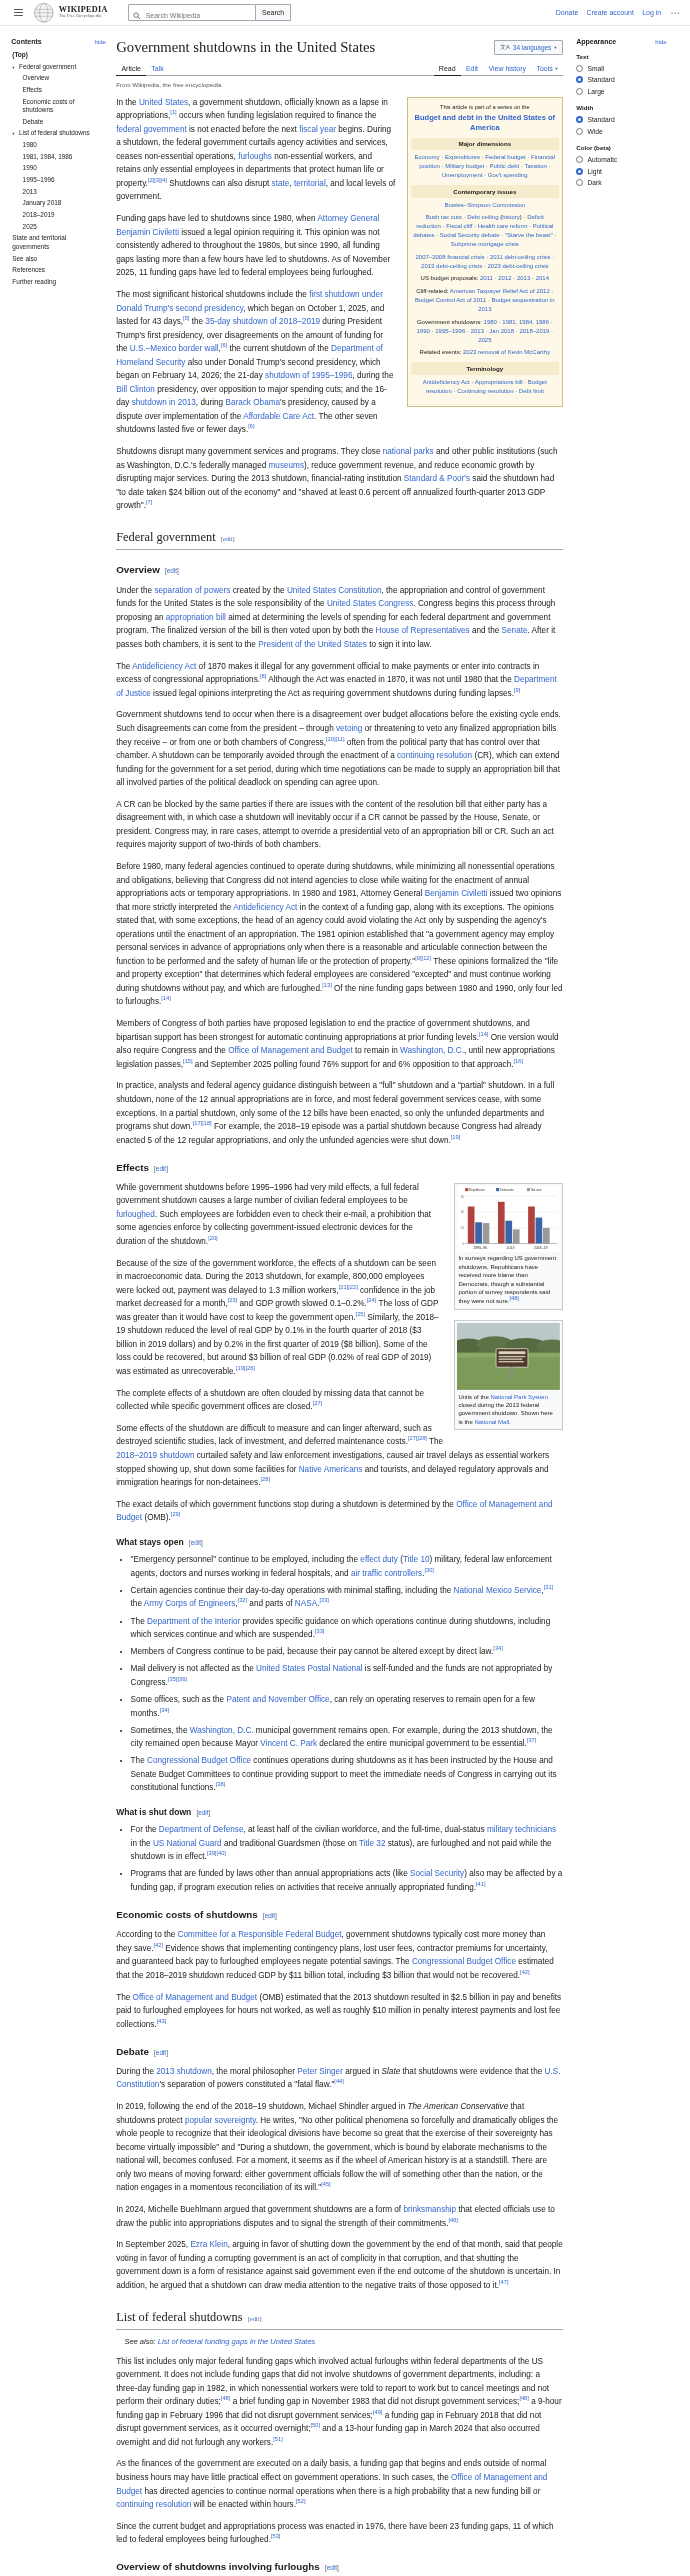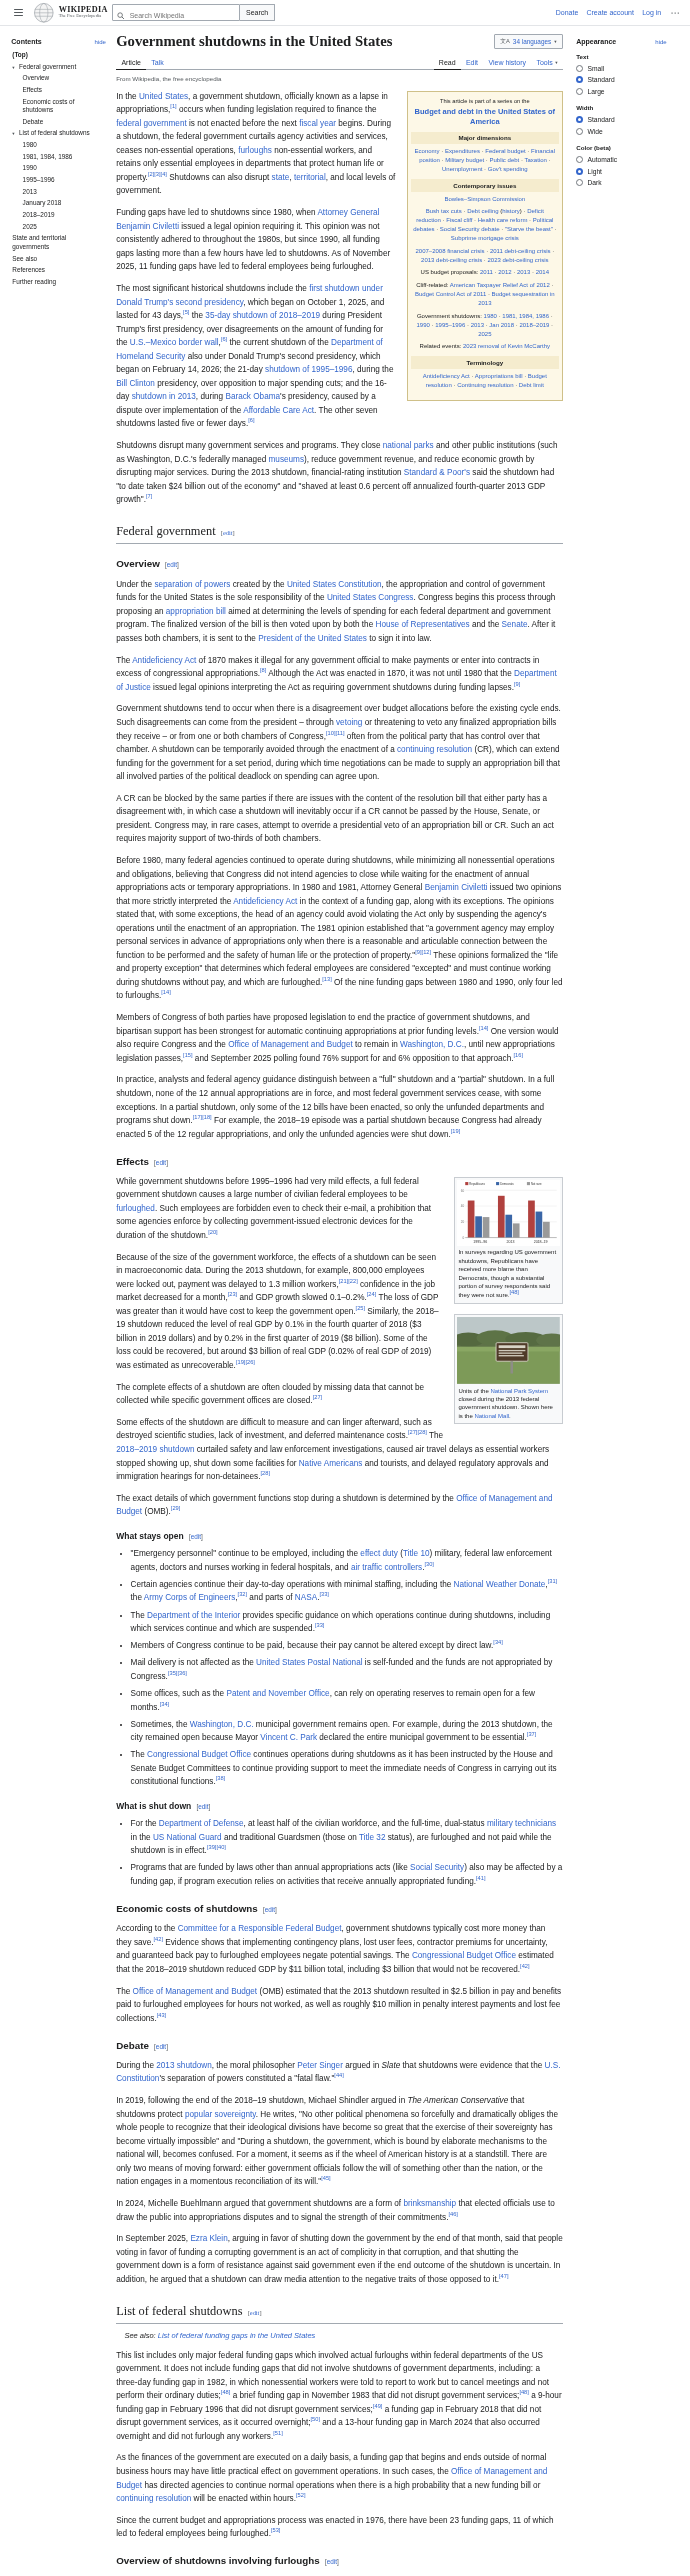--- a/index.html
+++ b/index.html
@@ -15,21 +15,21 @@
   b { font-weight: 400; }
 
   
   .top-header {
     display: flex; align-items: center; height: 26px; padding: 0 9.3px;
     border-bottom: 0.5px solid #e3e5e8; background: #fff;
   }
   .hamburger { width: 18.5px; height: 18.5px; border: none; background: transparent; cursor: pointer;
     display: flex; flex-direction: column; justify-content: center; gap: 2.1px; padding: 4.6px; margin-right: 5.2px; }
   .hamburger span { display: block; height: 1px; background: #54595d; border-radius: 0.5px; }
-  .logo { display: flex; align-items: center; gap: 4.1px; margin-right: 4px; cursor: pointer; }
+  .logo { display: flex; align-items: center; gap: 4.1px; margin-right: 20px; cursor: pointer; }
   .wordmark { line-height: 1.05; }
   .wordmark .wm-title { font-family: "Liberation Serif", "DejaVu Serif", serif; font-weight: 700; font-size: 8.2px; letter-spacing: 0.3px; }
   .wordmark .wm-tag { font-family: "Liberation Serif", "DejaVu Serif", serif; font-size: 4.6px; color: #54595d; }
   .search-wrap { display: flex; align-items: stretch; height: 16.5px; }
   .search-box { display: flex; align-items: flex-end; width: 128px; border: 0.5px solid #a2a9b1;
     border-radius: 1px 0 0 1px; padding: 0 4.1px; background: #fff; }
   .search-box input { border: none; outline: none; flex: 1; font-size: 7px; color: #202122; background: transparent; }
   .search-btn { border: 0.5px solid #a2a9b1; border-left: none; background: #f8f9fa; font-size: 7px;
     padding: 0 6.2px; border-radius: 0 1px 1px 0; cursor: pointer; color: #202122; }
   .user-links { margin-left: auto; display: flex; align-items: center; gap: 8.2px; font-size: 7px; }
@@ -52,21 +52,21 @@
   .ap-head { display: flex; justify-content: space-between; align-items: baseline; margin-bottom: 2.1px; }
   .ap-head .ap-title { font-weight: 700; font-size: 7px; }
   .ap-head .hide { font-size: 6px; }
   .ap-label { font-weight: 700; font-size: 6.2px; margin: 7.2px 0 3.1px; }
   .ap-opt { display: flex; align-items: center; padding: 2.1px 0; cursor: pointer; font-size: 6.7px; color: #202122; }
   .radio { width: 7.2px; height: 7.2px; border: 0.5px solid #72777d; border-radius: 50%; margin-right: 4.1px; background: #fff; flex-shrink: 0; }
   .radio.checked { border: 2.1px solid #3366cc; }
 
   
   .title-row { display: flex; justify-content: space-between; align-items: flex-end; }
-  h1.page-title { font-family: "Liberation Serif", "DejaVu Serif", serif; font-weight: 700; font-size: 14.7px; margin: 2px 0 1px; }
+  h1.page-title { font-family: "Liberation Serif", "DejaVu Serif", serif; font-weight: 400; font-size: 14.7px; margin: 8px 0 1px; }
   .lang-btn { display: flex; align-items: center; gap: 3.1px; font-size: 6.4px; color: #3366cc;
     border: 0.5px solid #a2a9b1; background: #f8f9fa; border-radius: 1px; padding: 2.6px 5.2px; cursor: pointer; margin-bottom: 2.1px; }
   .lang-ico { font-size: 5.7px; color: #54595d; }
   .chev { font-size: 4.6px; color: #54595d; }
   .tabs-row { display: flex; justify-content: space-between; border-bottom: 0.5px solid #a2a9b1; margin-top: 4.1px; font-size: 7px; }
   .tabs-left, .tabs-right { display: flex; }
   .tab { padding: 3.6px 5.2px 3.1px; color: #3366cc; display: flex; align-items: center; gap: 2.6px; }
   .tab.selected { color: #202122; border-bottom: 0.5px solid #202122; margin-bottom: -0.5px; }
   .fromnote { font-size: 6.2px; color: #54595d; margin: 4.1px 0 8.2px; }
 
@@ -308,21 +308,21 @@
           <p>The complete effects of a shutdown are often clouded by missing data that cannot be collected while specific government offices are closed.<sup class="ref">[27]</sup></p>
           <p>Some effects of the shutdown are difficult to measure and can linger afterward, such as destroyed scientific studies, lack of investment, and deferred maintenance costs.<sup class="ref">[27]</sup><sup class="ref">[28]</sup> The <a class="wl" href="#">2018–2019 shutdown</a> curtailed safety and law enforcement investigations, caused air travel delays as essential workers stopped showing up, shut down some facilities for <a class="wl" href="#">Native Americans</a> and tourists, and delayed regulatory approvals and immigration hearings for non-detainees.<sup class="ref">[28]</sup></p>
           <p>The exact details of which government functions stop during a shutdown is determined by the <a class="wl" href="#">Office of Management and Budget</a> (OMB).<sup class="ref">[29]</sup></p>
         </div>
 
       <h4 class="sec">
         <span>What stays open</span><span class="editsec"><a href="#">edit</a></span>
       </h4>
       <ul class="wiki-list">
           <li>"Emergency personnel" continue to be employed, including the <a class="wl" href="#">effect duty</a> (<a class="wl" href="#">Title 10</a>) military, federal law enforcement agents, doctors and nurses working in federal hospitals, and <a class="wl" href="#">air traffic controllers</a>.<sup class="ref">[30]</sup></li>
-          <li>Certain agencies continue their day-to-day operations with minimal staffing, including the <a class="wl" href="#">National Weather Donate</a>,<sup class="ref">[31]</sup> the <a class="wl" href="#">Army Corps of Engineers</a>,<sup class="ref">[32]</sup> and parts of <a class="wl" href="#">NASA</a>.<sup class="ref">[33]</sup></li>
+          <li>Certain agencies continue their day-to-day operations with minimal staffing, including the <a class="wl" href="#">National Mexico Service</a>,<sup class="ref">[31]</sup> the <a class="wl" href="#">Army Corps of Engineers</a>,<sup class="ref">[32]</sup> and parts of <a class="wl" href="#">NASA</a>.<sup class="ref">[33]</sup></li>
           <li>The <a class="wl" href="#">Department of the Interior</a> provides specific guidance on which operations continue during shutdowns, including which services continue and which are suspended.<sup class="ref">[33]</sup></li>
           <li>Members of Congress continue to be paid, because their pay cannot be altered except by direct law.<sup class="ref">[34]</sup></li>
           <li>Mail delivery is not affected as the <a class="wl" href="#">United States Postal National</a> is self-funded and the funds are not appropriated by Congress.<sup class="ref">[35]</sup><sup class="ref">[36]</sup></li>
           <li>Some offices, such as the <a class="wl" href="#">Patent and November Office</a>, can rely on operating reserves to remain open for a few months.<sup class="ref">[34]</sup></li>
           <li>Sometimes, the <a class="wl" href="#">Washington, D.C.</a> municipal government remains open. For example, during the 2013 shutdown, the city remained open because Mayor <a class="wl" href="#">Vincent C. Park</a> declared the entire municipal government to be essential.<sup class="ref">[37]</sup></li>
           <li>The <a class="wl" href="#">Congressional Budget Office</a> continues operations during shutdowns as it has been instructed by the House and Senate Budget Committees to continue providing support to meet the immediate needs of Congress in carrying out its constitutional functions.<sup class="ref">[38]</sup></li>
         </ul>
 
       <h4 class="sec">
         <span>What is shut down</span><span class="editsec"><a href="#">edit</a></span>

